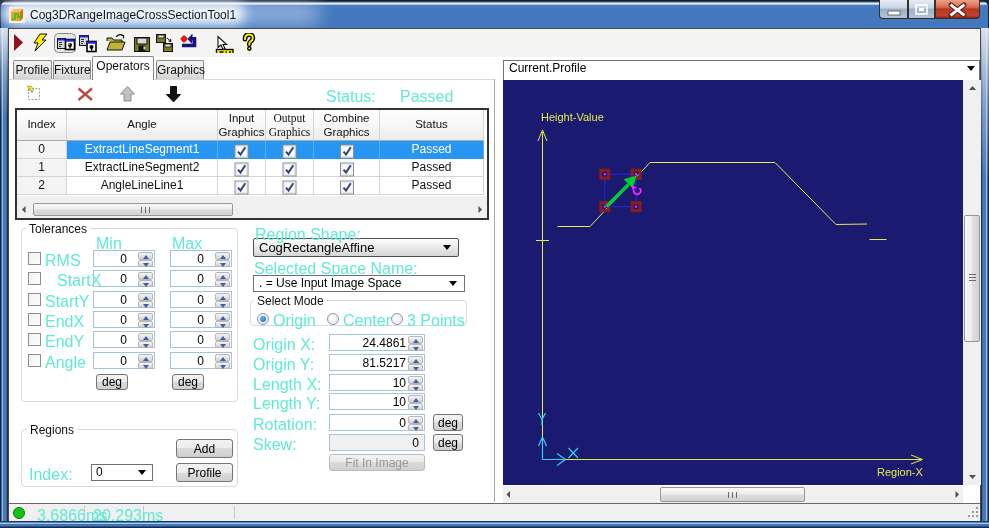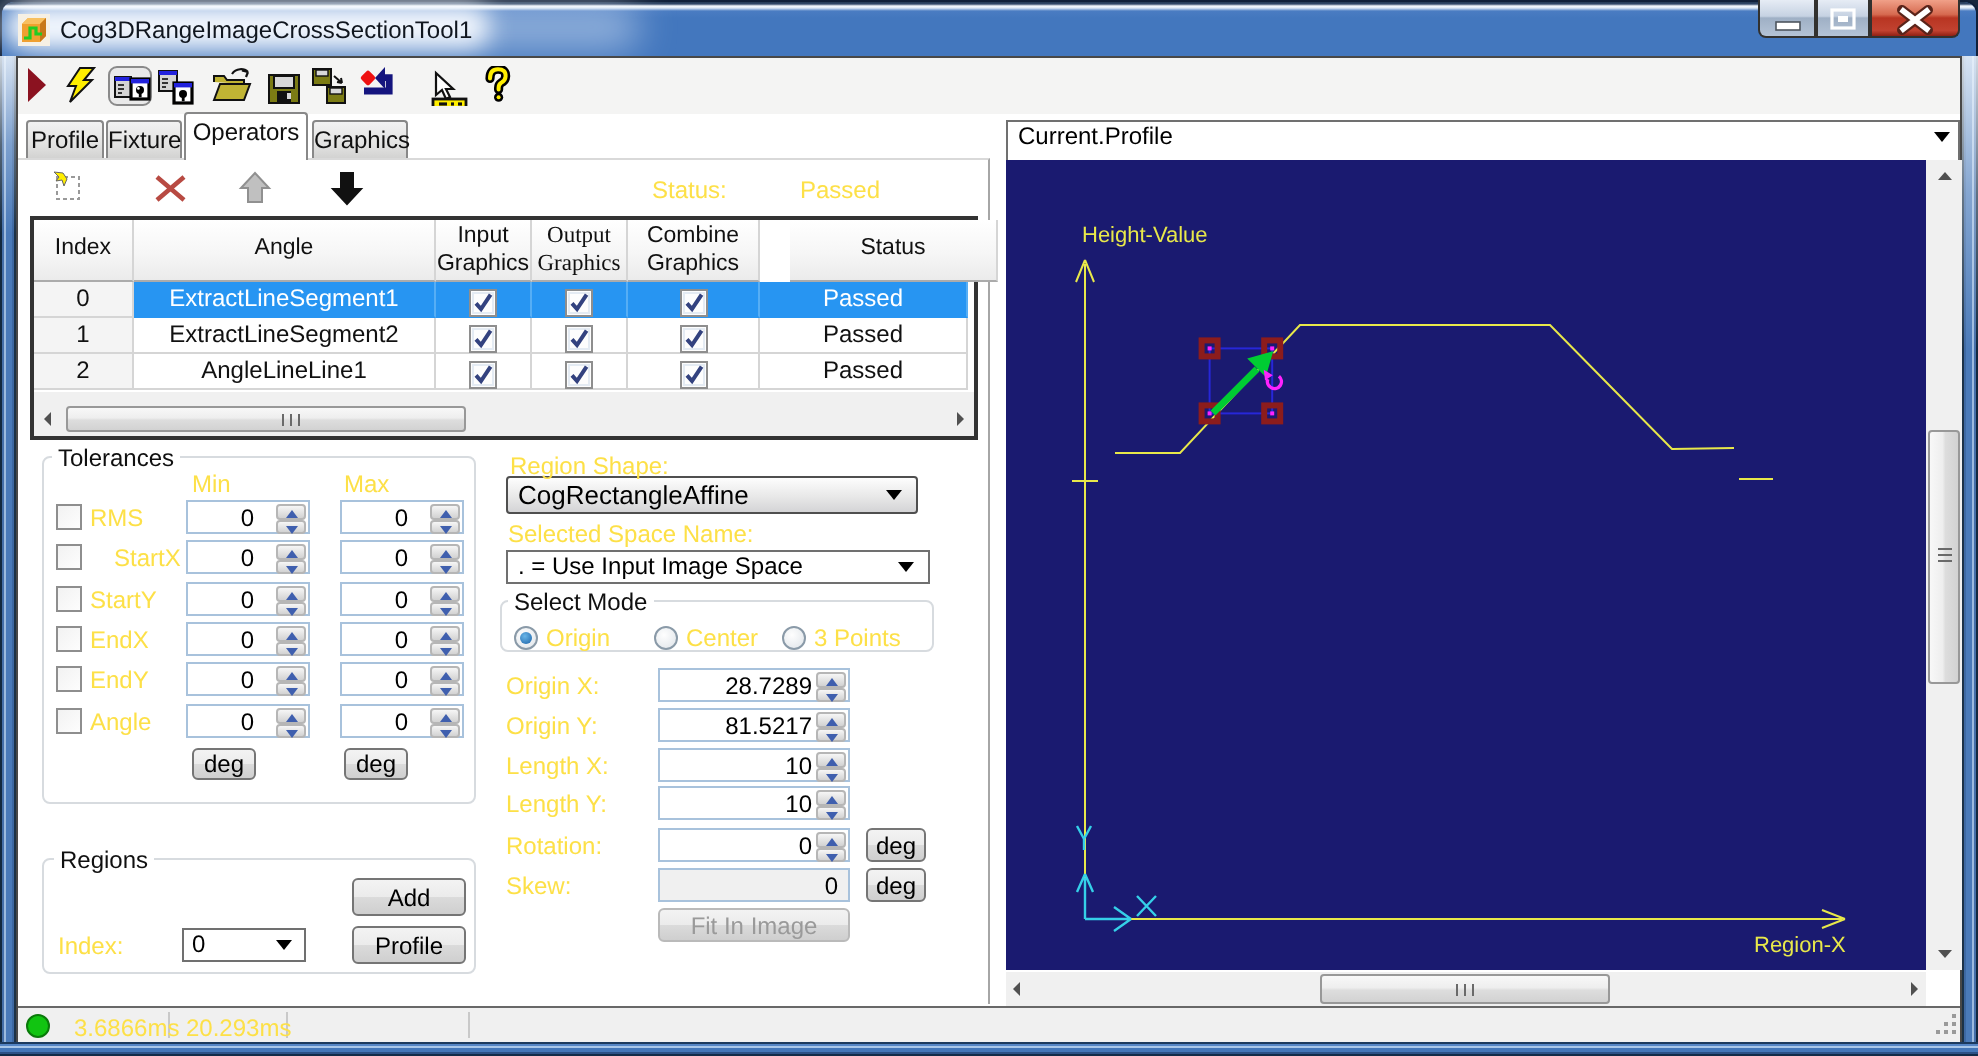--- a/index.html
+++ b/index.html
@@ -40,21 +40,21 @@
 .cell.sel { background:#2795f2; color:#fff; border-right-color:#56aef5; border-bottom-color:#2795f2; }
 .cell.idx { background:#f4f4f4; }
 
 .sb { background:#f0f0f0; }
 .sbthumb { background:linear-gradient(180deg,#f8f8f8,#eeeeee 45%,#dddddd 55%,#d2d2d2); border:1px solid #989898; border-radius:2px; }
 .sbthumbv { background:linear-gradient(90deg,#f8f8f8,#eeeeee 45%,#dddddd 55%,#d2d2d2); border:1px solid #989898; border-radius:2px; }
 
 .gb { position:absolute; border:1px solid #d7dbdf; border-radius:4px; }
 .gblabel { position:absolute; background:#fff; font-size:12px; color:#101010; padding:0 3px; }
 
-.lab { position:absolute; font-size:12px; color:#fde047; white-space:nowrap; z-index:8; }
+.lab { position:absolute; font-size:16px; color:#5eead4; white-space:nowrap; z-index:8; }
 .numfield { position:absolute; border:1px solid #a8c2dc; background:#fff; font-size:12px; color:#000; text-align:right; }
 .numval { position:absolute; right:18px; top:1px; }
 .tol .numval { right:27px; }
 .spin { position:absolute; right:1px; top:1px; width:15px; height:15px; display:block; }
 .spinbtn { position:relative; display:block; height:7.5px; background:linear-gradient(180deg,#f6f6f6,#e4e4e4 50%,#d2d2d2); border:1px solid #b6b6b6; border-radius:2px; }
 .btn { position:absolute; border:1px solid #757575; border-radius:3px; background:linear-gradient(180deg,#f3f3f3,#ebebeb 50%,#dbdbdb 50%,#cfcfcf); font-size:12px; color:#000; text-align:center; }
 .cb { position:absolute; width:13px; height:13px; border:1px solid #8e8e8e; background:linear-gradient(135deg,#f2f2f2,#fdfdfd); }
 .combo-flat { position:absolute; background:#fff; border:1px solid #707070; font-size:12px; color:#000; }
 .combo-grad { position:absolute; border:1px solid #4f4f4f; border-radius:2px; background:linear-gradient(180deg,#fdfdfd,#e8e8e8 55%,#d4d4d6); font-size:13px; color:#000; }
 .darr { position:absolute; width:0; height:0; border-left:4px solid transparent; border-right:4px solid transparent; border-top:5px solid #000; }
@@ -180,21 +180,21 @@
   <div class="lab" style="left:326px;top:88px;">Status:</div>
   <div class="lab" style="left:400px;top:88px;">Passed</div>
 
   <div id="gridpanel"></div>
   <div id="grid">
     <div class="hcell" style="left:0; width:50px; line-height:29px;">Index</div>
     <div class="hcell" style="left:50px; width:151px; line-height:29px;">Angle</div>
     <div class="hcell" style="left:201px; width:48px; line-height:14px; padding-top:1px;">Input Graphics</div>
     <div class="hcell" style="left:249px; width:48px; line-height:14px; padding-top:1px;font-family:Liberation Serif, serif;">Output Graphics</div>
     <div class="hcell" style="left:297px; width:66px; line-height:14px; padding-top:1px;">Combine Graphics</div>
-    <div class="hcell" style="left:378px; width:104px; line-height:29px;">Status</div>
+    <div class="hcell" style="left:363px; width:104px; line-height:29px;">Status</div>
 
     <div class="cell idx" style="left:0; top:31px; width:50px; height:18px; line-height:16px;">0</div>
     <div class="cell sel" style="left:50px; top:31px; width:151px; height:18px; line-height:16px;">ExtractLineSegment1</div>
     <div class="cell sel" style="left:201px; top:31px; width:48px; height:18px;"></div>
     <div class="cell sel" style="left:249px; top:31px; width:48px; height:18px;"></div>
     <div class="cell sel" style="left:297px; top:31px; width:66px; height:18px;"></div>
     <div class="cell sel" style="left:363px; top:31px; width:104px; height:18px; line-height:16px;">Passed</div>
     <div class="cell idx" style="left:0; top:49px; width:50px; height:18px; line-height:16px;">1</div>
     <div class="cell" style="left:50px; top:49px; width:151px; height:18px; line-height:16px;">ExtractLineSegment2</div>
     <div class="cell" style="left:201px; top:49px; width:48px; height:18px;"></div>
@@ -376,21 +376,21 @@
   <div class="gblabel" style="left:254px;top:294px;">Select Mode</div>
   <div class="radio checked" style="left:257px;top:313px;"></div>
   <div class="lab" style="left:273px;top:312px;">Origin</div>
   <div class="radio" style="left:327px;top:313px;"></div>
   <div class="lab" style="left:343px;top:312px;">Center</div>
   <div class="radio" style="left:391px;top:313px;"></div>
   <div class="lab" style="left:407px;top:312px;">3 Points</div>
 
   <div class="lab" style="left:253px;top:336px;">Origin X:</div>
   <div class="numfield" style="left:329px;top:334px;width:96px;height:17px;">
-      <span class="numval">28.7289</span>
+      <span class="numval">24.4861</span>
       <span class="spin">
         <span class="spinbtn sup"></span>
         <span class="spinbtn sdn"></span>
       </span>
     </div>
   <div class="lab" style="left:253px;top:356px;">Origin Y:</div>
   <div class="numfield" style="left:329px;top:354px;width:96px;height:17px;">
       <span class="numval">81.5217</span>
       <span class="spin">
         <span class="spinbtn sup"></span>

